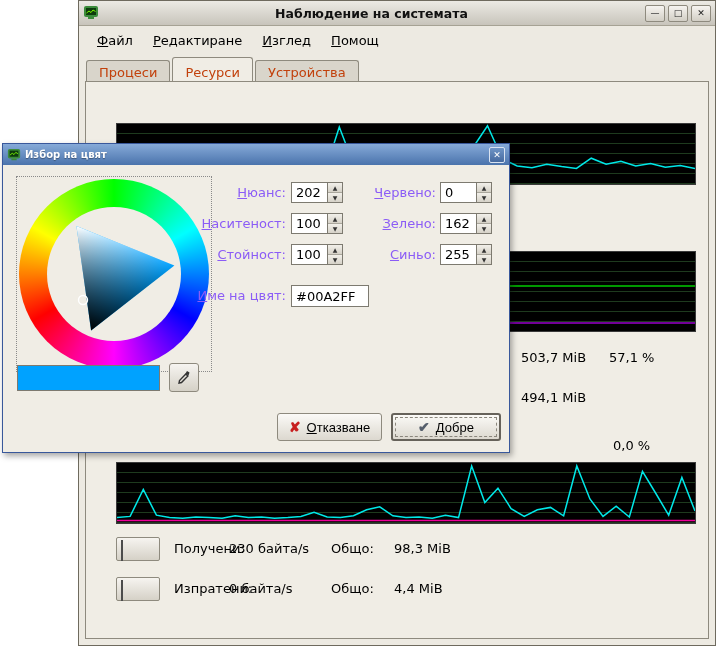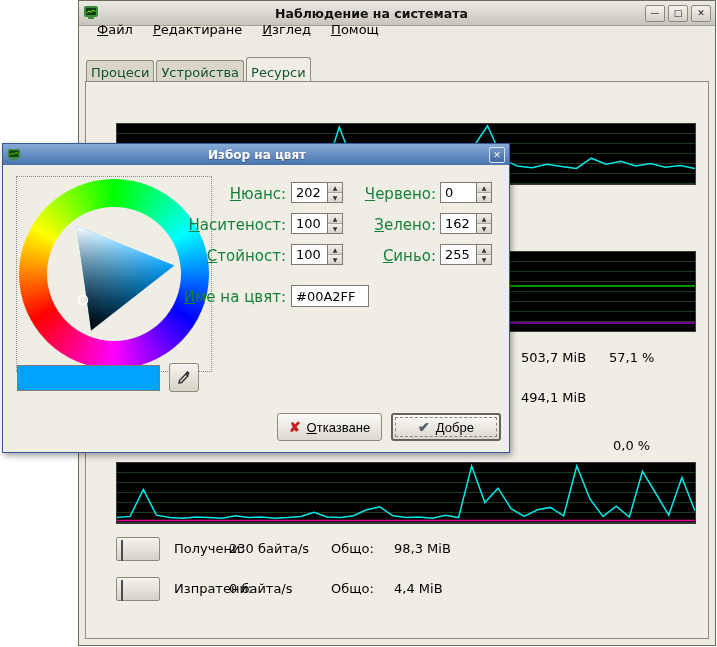--- a/index.html
+++ b/index.html
@@ -10,28 +10,28 @@
   .main-window { position: absolute; left: 78px; top: 0; width: 638px; height: 646px;
                  background: #EDEAE2; border: 1px solid #6e6a5e; z-index: 1; }
   .mw-titlebar { height: 25px; background: linear-gradient(#ECEAE4, #C8C4BB);
                  border-bottom: 1px solid #a6a294; display: flex; align-items: center; padding: 0 4px; }
   .mw-title { flex: 1; text-align: center; font-size: 12.5px; font-weight: bold; color: #111; }
   .win-icon { width: 18px; height: 16px; flex: 0 0 auto; }
   .mw-btns { display: flex; }
   .mw-btn { width: 20px; height: 17px; margin-left: 3px; background: linear-gradient(#F6F4F0,#D2CEC5);
             border: 1px solid #8e8a7e; border-radius: 2px; font-size: 9px; line-height: 15px;
             text-align: center; color: #1c1c1c; cursor: default; }
-  .menubar { display: flex; padding: 14px 8px; height: 24px; align-items: flex-end; }
+  .menubar { display: flex; padding: 14px 8px; height: 24px; align-items: center; }
   .menu-item { font-size: 13px; padding: 3px 10px; color: #000; }
   .mnemo { display: inline-block; }
   .mnemo::first-letter { text-decoration: underline; }
 
   .tabstrip { position: absolute; left: 7px; top: 55px; display: flex; align-items: flex-end; }
-  .tab { font-size: 13px; padding: 4px 4px 5px; background: #D9D5CB; border: 1px solid #8e8a7e;
-         border-bottom: none; border-radius: 3px 3px 0 0; margin-right: 2px; color: #14532d; }
+  .tab { font-size: 13px; padding: 4px 12px 5px; background: #D9D5CB; border: 1px solid #8e8a7e;
+         border-bottom: none; border-radius: 3px 3px 0 0; margin-right: 2px; color: #c2410c; }
   .tab.active { background: #F0EDE5; padding-top: 7px; padding-bottom: 6px; position: relative; top: 1px; }
 
   .notebook { position: absolute; left: 6px; top: 80px; width: 624px; height: 558px;
               background: #F0EDE5; border: 1px solid #8e8a7e; }
   .section-heading { position: absolute; left: 12px; top: 14px; font-size: 13px; font-weight: bold; color: #000; }
 
   .chart { position: absolute; border: 1px solid #3a3a3a; background-color: #000;
            background-image: repeating-linear-gradient(to bottom, transparent 0 9px, #1E3A1E 9px 10px); }
   .chart svg { position: absolute; left: 0; top: 0; width: 100%; height: 100%; }
   .chart-cpu { left: 30px; top: 41px; width: 580px; height: 62px; }
@@ -44,36 +44,36 @@
                background: linear-gradient(#F6F4F0,#D5D1C7); border: 1px solid #8e8a7e;
                border-radius: 2px; padding: 3px 4px; }
   .color-btn .swatch { width: 100%; height: 100%; border: 1px solid #4c4c4c; }
   .legend-text { position: absolute; font-size: 13px; color: #000; }
 
   
   .dialog { position: absolute; left: 2px; top: 143px; width: 508px; height: 310px;
             background: #F0EDE5; border: 1px solid #39589B; box-shadow: 2px 3px 6px rgba(0,0,0,.35); z-index: 10; }
   .dlg-titlebar { height: 21px; background: linear-gradient(#86AAD8, #4A73AC);
                   display: flex; align-items: center; padding: 0 4px; }
-  .dlg-title { flex: 1; text-align: center; font-size: 12px; font-weight: bold; color: #fff;
+  .dlg-title { flex: 1; text-align: left; font-size: 10px; font-weight: bold; color: #fff;
                text-shadow: 0 1px 1px rgba(0,0,0,.35); }
   .dlg-close { width: 16px; height: 16px; background: linear-gradient(#6F95C6,#45699F);
                border: 1px solid #D9E3F1; border-radius: 2px; color: #fff; font-size: 9px;
                line-height: 14px; text-align: center; font-weight: bold; }
 
   .wheel-frame { position: absolute; left: 13px; top: 32px; width: 196px; height: 196px;
                  border: 1px dotted #8a8a8a; }
   .wheel { position: absolute; left: 2px; top: 2px; width: 190px; height: 190px; border-radius: 50%;
            background: conic-gradient(#00ff00, #00ffff 60deg, #0000ff 120deg, #ff00ff 180deg,
                                       #ff0000 240deg, #ffff00 300deg, #00ff00 360deg); }
   .wheel-hole { position: absolute; left: 28px; top: 28px; width: 134px; height: 134px;
                 border-radius: 50%; background: #F0EDE5; }
   .wheel svg { position: absolute; left: 0; top: 0; }
 
-  .dlg-label { position: absolute; font-size: 15px; color: #15803d; text-align: right; }
+  .dlg-label { position: absolute; font-size: 13px; color: #8b5cf6; text-align: right; }
   .col1-label { left: 150px; width: 133px; }
   .col2-label { left: 330px; width: 103px; }
 
   .spin { position: absolute; width: 52px; height: 21px; display: flex; background: #fff;
           border: 1px solid #7d7a70; }
   .spin .val { flex: 1; font-size: 13px; padding: 2px 0 0 4px; color: #000; overflow: hidden; }
   .steppers { width: 15px; border-left: 1px solid #7d7a70; display: flex; flex-direction: column; }
   .step { flex: 1; background: linear-gradient(#F2F0EA,#D6D2C8); font-size: 6px; line-height: 9px;
           text-align: center; color: #333; }
   .step + .step { border-top: 1px solid #a9a69c; }
@@ -122,22 +122,22 @@
 
     <div class="menubar">
       <span class="menu-item mnemo">Файл</span>
       <span class="menu-item mnemo">Редактиране</span>
       <span class="menu-item mnemo">Изглед</span>
       <span class="menu-item mnemo">Помощ</span>
     </div>
 
     <div class="tabstrip">
       <span class="tab">Процеси</span>
+      <span class="tab active">Ресурси</span>
       <span class="tab">Устройства</span>
-      <span class="tab active">Ресурси</span>
     </div>
 
     <div class="notebook">
 
       <div class="chart chart-cpu">
         <svg viewBox="0 0 100 100" preserveAspectRatio="none">
           <polyline fill="none" stroke-width="1.5" vector-effect="non-scaling-stroke" stroke="#00E8E8" points="0.00,78.00 2.56,81.00 5.13,79.00 7.69,82.00 10.26,80.00 12.82,83.00 15.38,81.00 17.95,77.00 20.51,80.00 23.08,82.00 25.64,79.00 28.21,81.00 30.77,84.00 33.33,80.00 35.90,82.00 38.46,5.00 41.03,70.00 43.59,78.00 46.15,80.00 48.72,76.00 51.28,79.00 53.85,82.00 56.41,78.00 58.97,80.00 61.54,40.00 64.10,3.00 66.67,58.00 69.23,70.00 71.79,73.00 74.36,67.00 76.92,71.00 79.49,74.00 82.05,57.00 84.62,67.00 87.18,62.00 89.74,70.00 92.31,66.00 94.87,72.00 97.44,69.00 100.00,74.00"></polyline>
         </svg>
       </div>
 

